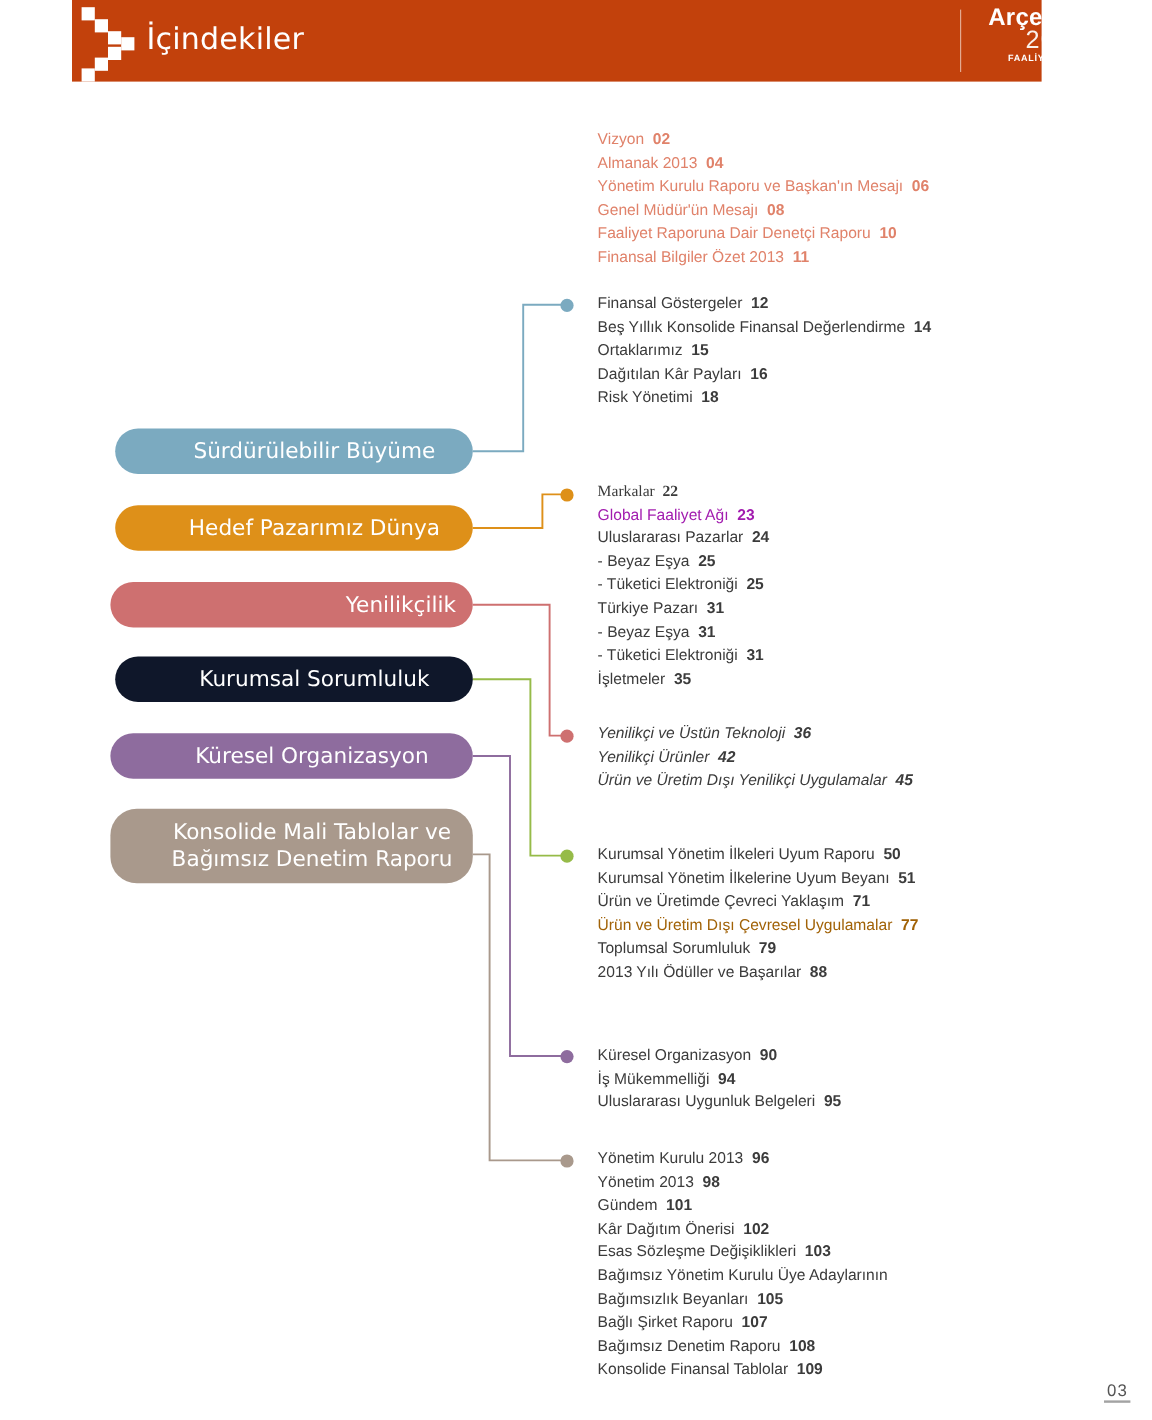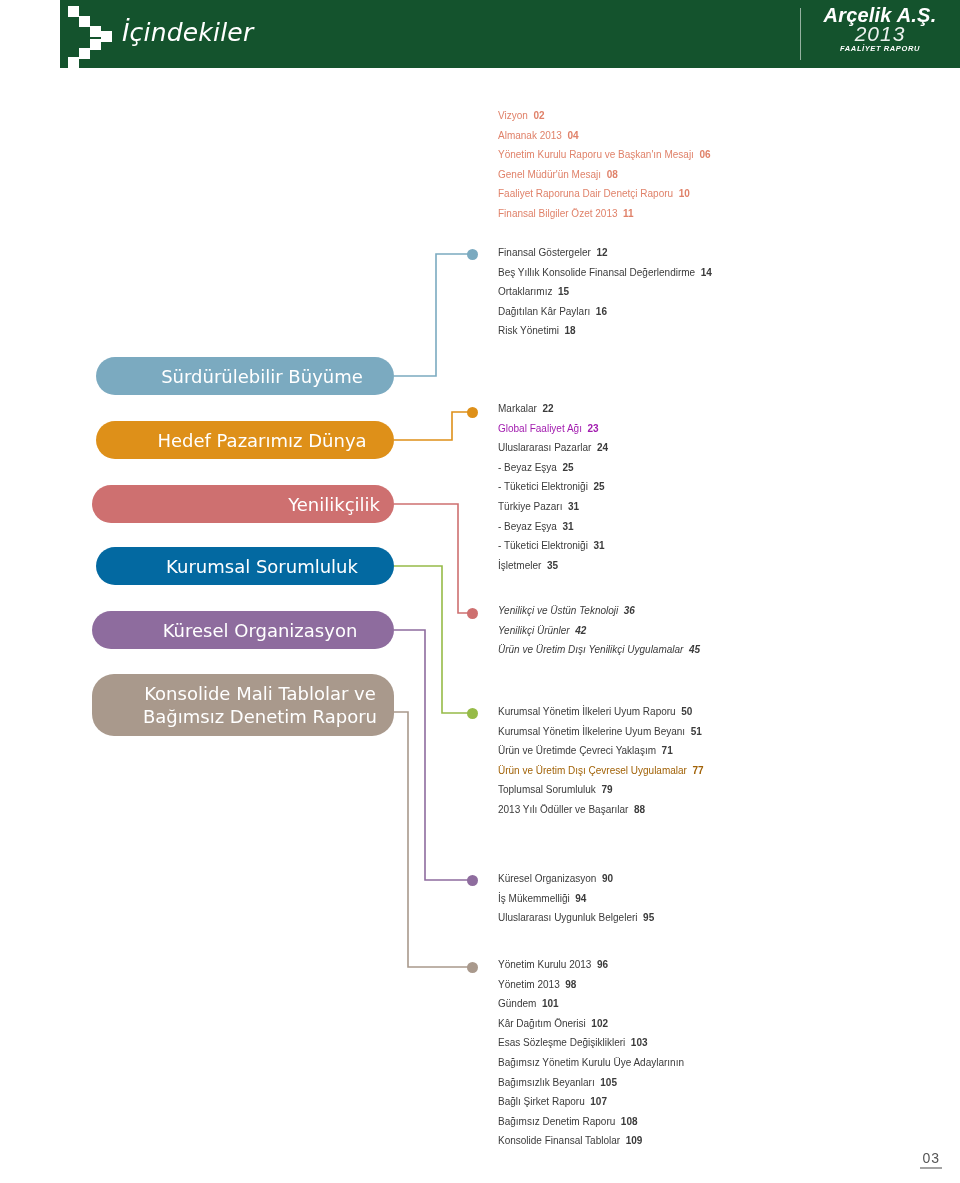--- a/index.html
+++ b/index.html
@@ -3,23 +3,22 @@
 <meta charset="utf-8">
 <style>
   html,body{margin:0;padding:0;}
   body{
     width:960px;height:1183px;background:#ffffff;
     font-family:"Liberation Sans",sans-serif;
     position:relative;overflow:hidden;
   }
   
   .header{
-    position:absolute;left:60px;top:0;width:900px;height:68px;
-    background:#14532d;
-    font-style:italic;
+    position:absolute;left:60px;top:0;width:808px;height:68px;
+    background:#c2410c;
   }
   .header-title{
     position:absolute;left:62px;top:18px;
     font-size:25px;color:#ffffff;letter-spacing:0.2px;
     font-family:"DejaVu Sans",sans-serif;
   }
   .chevron{position:absolute;left:8px;top:6px;width:60px;height:58px;}
   .chev-sq{position:absolute;background:#ffffff;width:11px;height:11px;}
   .logo-sep{
     position:absolute;left:740px;top:8px;width:1px;height:52px;
@@ -48,21 +47,21 @@
     color:#ffffff;font-family:"DejaVu Sans",sans-serif;
     font-size:18px;display:flex;align-items:center;
     box-sizing:border-box;
   }
   .box .btxt{width:100%;line-height:23px;padding-left:34px;}
   .dot{position:absolute;width:11px;height:11px;border-radius:50%;}
   
   .tblock{position:absolute;left:498px;}
   .tline{
     font-family:"Liberation Sans",sans-serif;
-    font-size:10px;line-height:19.6px;white-space:nowrap;
+    font-size:13px;line-height:19.6px;white-space:nowrap;
     color:#3B3B3B;
   }
   .tline b{font-weight:bold;}
   .tblock.intro .tline{color:#E0826A;}
   
   .pagenum{
     position:absolute;right:18px;bottom:14px;
     font-family:"Liberation Sans",sans-serif;
     font-size:14px;color:#555;
     border-bottom:2px solid #a3a3a3;padding:0 2px 1px 2px;letter-spacing:1px;
@@ -110,21 +109,21 @@
 </div>
 
 <div class="box" style="left:96px;top:421px;width:298px;height:38px;background:#DE9019;">
   <span class="btxt" style="text-align:center;">Hedef Pazarımız Dünya</span>
 </div>
 
 <div class="box" style="left:92px;top:485px;width:302px;height:38px;background:#CE7070;">
   <span class="btxt" style="text-align:right;padding-right:14px;">Yenilikçilik</span>
 </div>
 
-<div class="box" style="left:96px;top:547px;width:298px;height:38px;background:#0369a1;">
+<div class="box" style="left:96px;top:547px;width:298px;height:38px;background:#0f172a;">
   <span class="btxt" style="text-align:center;">Kurumsal Sorumluluk</span>
 </div>
 
 <div class="box" style="left:92px;top:611px;width:302px;height:38px;background:#8E6C9E;">
   <span class="btxt" style="text-align:center;">Küresel Organizasyon</span>
 </div>
 
 <div class="box" style="left:92px;top:674px;width:302px;height:62px;background:#A9998C;">
   <span class="btxt" id="box6txt" style="text-align:center;white-space:pre-line;">Konsolide Mali Tablolar ve
 Bağımsız Denetim Raporu</span>
@@ -146,21 +145,21 @@
     <div class="tline" style="color: rgb(224, 130, 106);"><span>Finansal Bilgiler Özet 2013</span><b>&nbsp;&nbsp;11</b></div>
   </div>
 <div class="tblock" id="sec1" style="top:243px;">
     <div class="tline" style="color: rgb(59, 59, 59);"><span>Finansal Göstergeler</span><b>&nbsp;&nbsp;12</b></div>
     <div class="tline" style="color: rgb(59, 59, 59);"><span>Beş Yıllık Konsolide Finansal Değerlendirme</span><b>&nbsp;&nbsp;14</b></div>
     <div class="tline" style="color: rgb(59, 59, 59);"><span>Ortaklarımız</span><b>&nbsp;&nbsp;15</b></div>
     <div class="tline" style="color: rgb(59, 59, 59);"><span>Dağıtılan Kâr Payları</span><b>&nbsp;&nbsp;16</b></div>
     <div class="tline" style="color: rgb(59, 59, 59);"><span>Risk Yönetimi</span><b>&nbsp;&nbsp;18</b></div>
   </div>
 <div class="tblock" id="sec2" style="top:399px;">
-    <div class="tline" style="color: rgb(59, 59, 59);"><span>Markalar</span><b>&nbsp;&nbsp;22</b></div>
+    <div class="tline" style="color: rgb(59, 59, 59); font-family: Liberation Serif, serif;"><span>Markalar</span><b>&nbsp;&nbsp;22</b></div>
     <div class="tline" style="color: #a21caf;"><span>Global Faaliyet Ağı</span><b>&nbsp;&nbsp;23</b></div>
     <div class="tline" style="color: rgb(59, 59, 59);"><span>Uluslararası Pazarlar</span><b>&nbsp;&nbsp;24</b></div>
     <div class="tline" style="color: rgb(59, 59, 59);"><span>- Beyaz Eşya</span><b>&nbsp;&nbsp;25</b></div>
     <div class="tline" style="color: rgb(59, 59, 59);"><span>- Tüketici Elektroniği</span><b>&nbsp;&nbsp;25</b></div>
     <div class="tline" style="color: rgb(59, 59, 59);"><span>Türkiye Pazarı</span><b>&nbsp;&nbsp;31</b></div>
     <div class="tline" style="color: rgb(59, 59, 59);"><span>- Beyaz Eşya</span><b>&nbsp;&nbsp;31</b></div>
     <div class="tline" style="color: rgb(59, 59, 59);"><span>- Tüketici Elektroniği</span><b>&nbsp;&nbsp;31</b></div>
     <div class="tline" style="color: rgb(59, 59, 59);"><span>İşletmeler</span><b>&nbsp;&nbsp;35</b></div>
   </div>
 <div class="tblock" id="sec3" style="top:601px;font-style:italic;">

